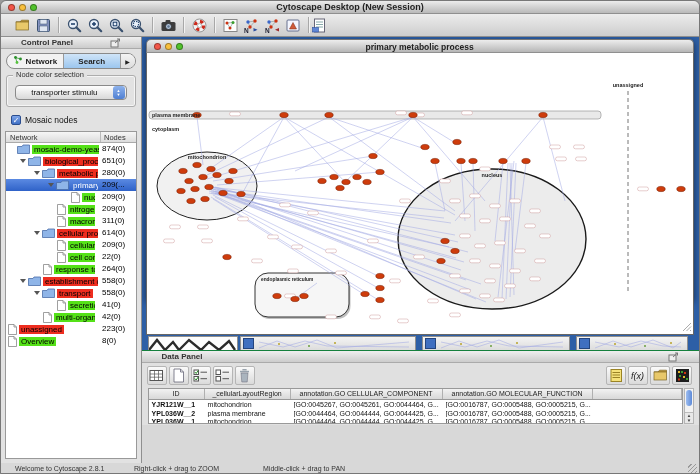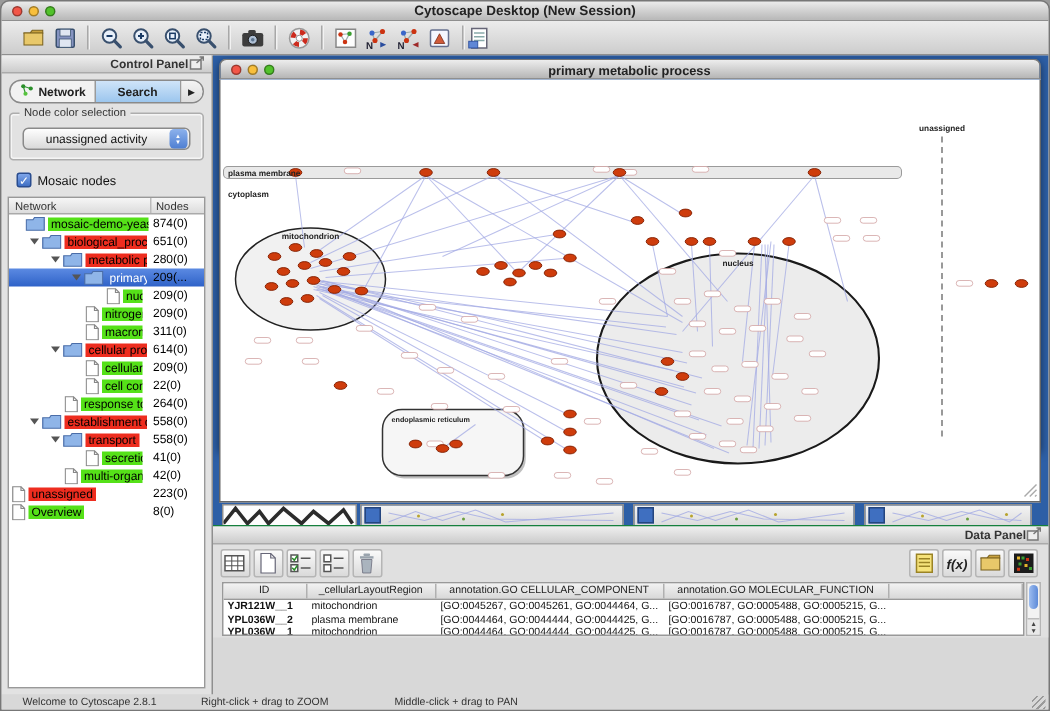--- a/index.html
+++ b/index.html
@@ -21,21 +21,21 @@
   .tb-btn{width:20px;height:20px;border:none;background:transparent;padding:1px;display:flex;align-items:center;justify-content:center;}
   .search-wrap{display:flex;align-items:center;gap:3px;padding:0 5px;}
   .search-label{font-size:8.5px;color:#222;}
   .search-input{width:56px;height:13px;border:1px solid #8a8a8a;background:#fff;font-size:8px;padding:0 2px;}
   .search-arrow{width:13px;height:15px;border:1px solid #9a9a9a;background:linear-gradient(#f8f8f8,#d4d4d4);
        font-size:6px;line-height:13px;text-align:center;color:#333;padding:0;}
   
   .content{display:flex;height:426px;}
   .control-panel{width:141px;background:#e2e2e2;border-right:1px solid #8f8f8f;display:flex;flex-direction:column;}
   .panel-titlebar{height:12px;background:linear-gradient(#efefef,#cccccc);border-bottom:1px solid #aaa;
-       display:flex;align-items:center;justify-content:flex-end;padding:0 4px;}
+       display:flex;align-items:center;justify-content:space-between;padding:0 20px;}
   .panel-titlebar .pt-label{font-size:8px;font-weight:bold;color:#333;}
   .cp-tabs{display:flex;height:16px;margin:4px 5px 2px;border:1px solid #8a8a8a;border-radius:8px;overflow:hidden;background:#f2f2f2;}
   .cp-tab{flex:1;display:flex;align-items:center;justify-content:center;gap:3px;font-size:8px;font-weight:bold;color:#222;border-right:1px solid #9a9a9a;}
   .cp-tab.selected{background:linear-gradient(#cfe4f8,#9cc6ee);}
   .cp-tab-more{width:14px;display:flex;align-items:center;justify-content:center;font-size:6px;color:#222;background:linear-gradient(#f4f4f4,#ddd);}
   .groupbox{margin:4px 5px 2px;border:1px solid #adadad;border-radius:3px;padding:7px 4px 6px;position:relative;
        box-shadow:inset 0 0 0 1px #f5f5f5;}
   .groupbox-legend{position:absolute;top:-6px;left:6px;background:#e2e2e2;font-size:7.5px;color:#333;padding:0 3px;}
   .combo{display:flex;align-items:center;height:15px;border:1px solid #8a8a8a;border-radius:4px;
        background:linear-gradient(#fefefe,#d9d9d9);margin:2px 4px 0;}
@@ -69,21 +69,21 @@
        border:1px solid #777;border-bottom:1px solid #8f8f8f;border-radius:5px 5px 0 0;}
   .net-title{position:absolute;left:0;right:0;top:2px;text-align:center;font-size:8.5px;font-weight:bold;color:#222;}
   .net-canvas{position:relative;width:548px;height:282px;background:#fff;border:1px solid #666;border-top:none;}
   .frag{position:absolute;height:15px;top:299px;background:linear-gradient(#f4f4f4,#dcdcdc);border:1px solid #8f8f8f;}
   .frag.dark{background:#fdfdfd;}
   .frag .blue-sq{position:absolute;left:2px;top:1px;width:11px;height:11px;background:#3f6fc0;border:1px solid #24457e;}
   
   .data-panel{position:relative;height:75px;background:#e0e0e0;border-top:1px solid #15803d;}
   .dp-toolbar{height:24px;display:flex;align-items:center;padding:0 5px;}
   .dp-btn{width:20px;height:19px;margin-right:2px;border:1px solid #b5b5b5;border-radius:2px;
-       background:linear-gradient(#fafafa,#dadada);display:flex;align-items:center;justify-content:center;padding:0;font-weight:bold;}
+       background:linear-gradient(#fafafa,#dadada);display:flex;align-items:center;justify-content:center;padding:0;}
   .dp-spacer{flex:1;}
   .dp-table{position:absolute;left:6px;right:16px;top:37px;bottom:1px;background:#fff;border:1px solid #999;overflow:hidden;}
   .dp-thead{display:flex;height:11px;background:linear-gradient(#f2f2f2,#d8d8d8);border-bottom:1px solid #999;}
   .dp-th{font-size:7px;color:#222;text-align:center;border-right:1px solid #b0b0b0;overflow:hidden;white-space:nowrap;padding-top:1px;}
   .dp-tr{display:flex;height:8.7px;align-items:center;}
   .dp-td{font-size:7px;color:#111;white-space:nowrap;overflow:hidden;padding-left:3px;}
   .dp-td.id{font-weight:bold;}
   .dp-scroll{position:absolute;right:5px;top:37px;bottom:1px;width:10px;background:#f2f2f2;border:1px solid #b5b5b5;}
   .dp-thumb{position:absolute;left:1px;right:1px;top:1px;height:16px;border-radius:4px;background:linear-gradient(90deg,#9dbdf0,#5d8ad8);}
   .dp-arrows{position:absolute;bottom:0;left:0;right:0;font-size:4.5px;line-height:5px;text-align:center;color:#444;background:#e8e8e8;border-top:1px solid #bbb;}
@@ -258,21 +258,21 @@
           <span>Network</span>
         </div>
         <div class="cp-tab selected">
           <span>Search</span>
         </div>
         <div class="cp-tab-more">▶</div>
       </div>
       <div class="groupbox">
         <span class="groupbox-legend">Node color selection</span>
         <div class="combo">
-          <span class="combo-text">unassigned activity</span>
+          <span class="combo-text">transporter stimulu</span>
           <span class="combo-steppers">
               <span>▲</span>
               <span>▼</span>
             </span>
         </div>
       </div>
       <div class="check-row">
         <span class="checkbox">✓</span>
         <span class="check-label">Mosaic nodes</span>
       </div>

